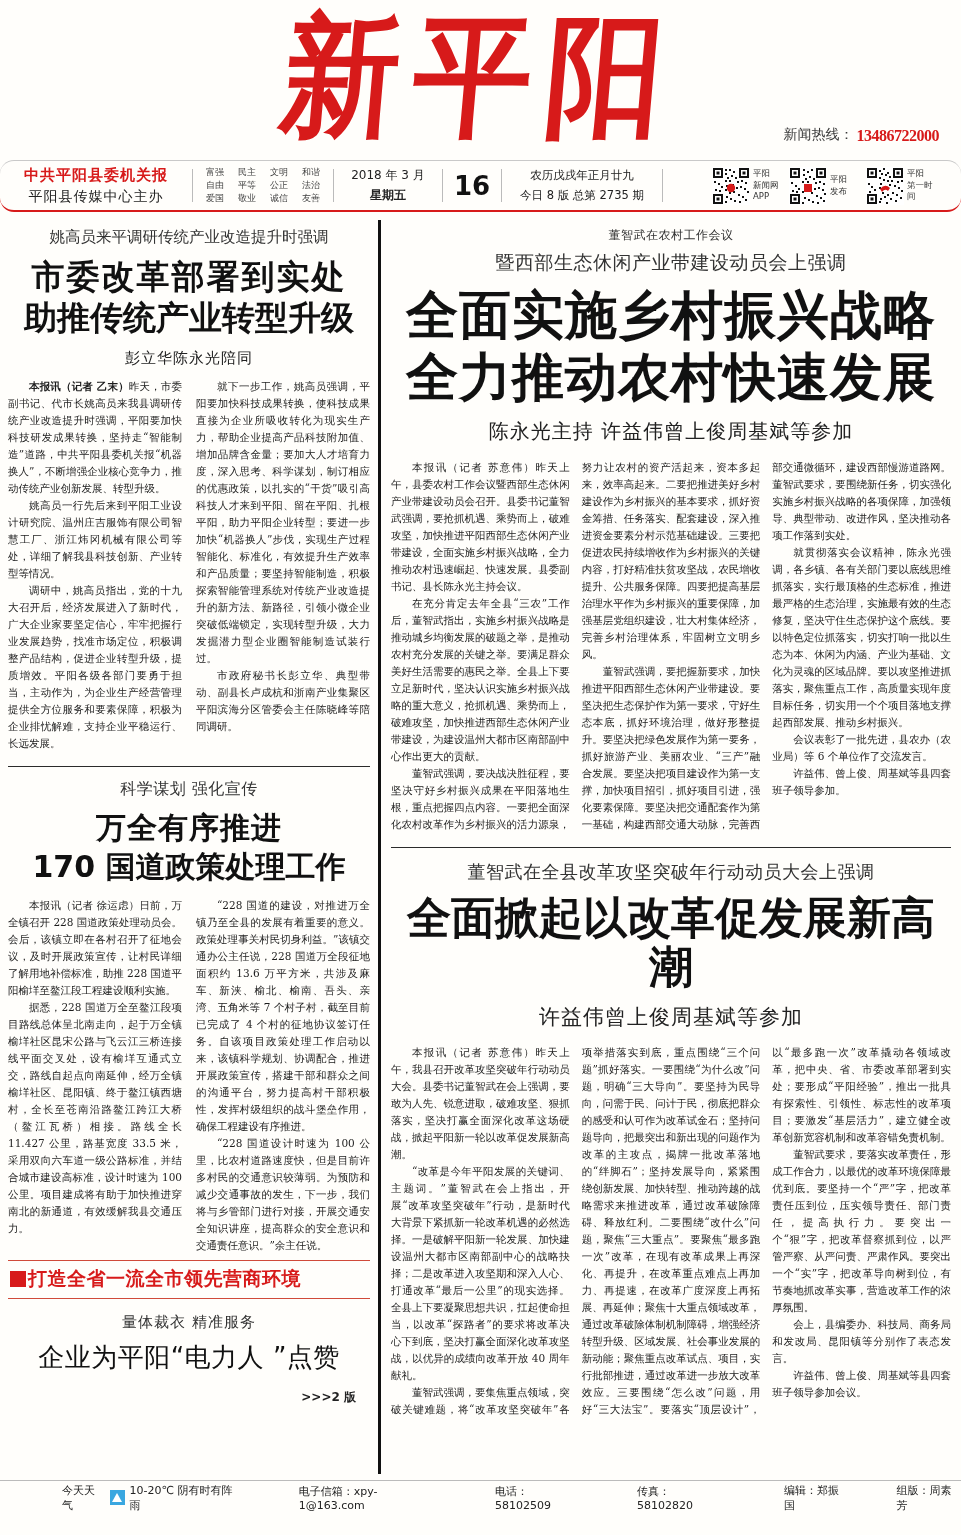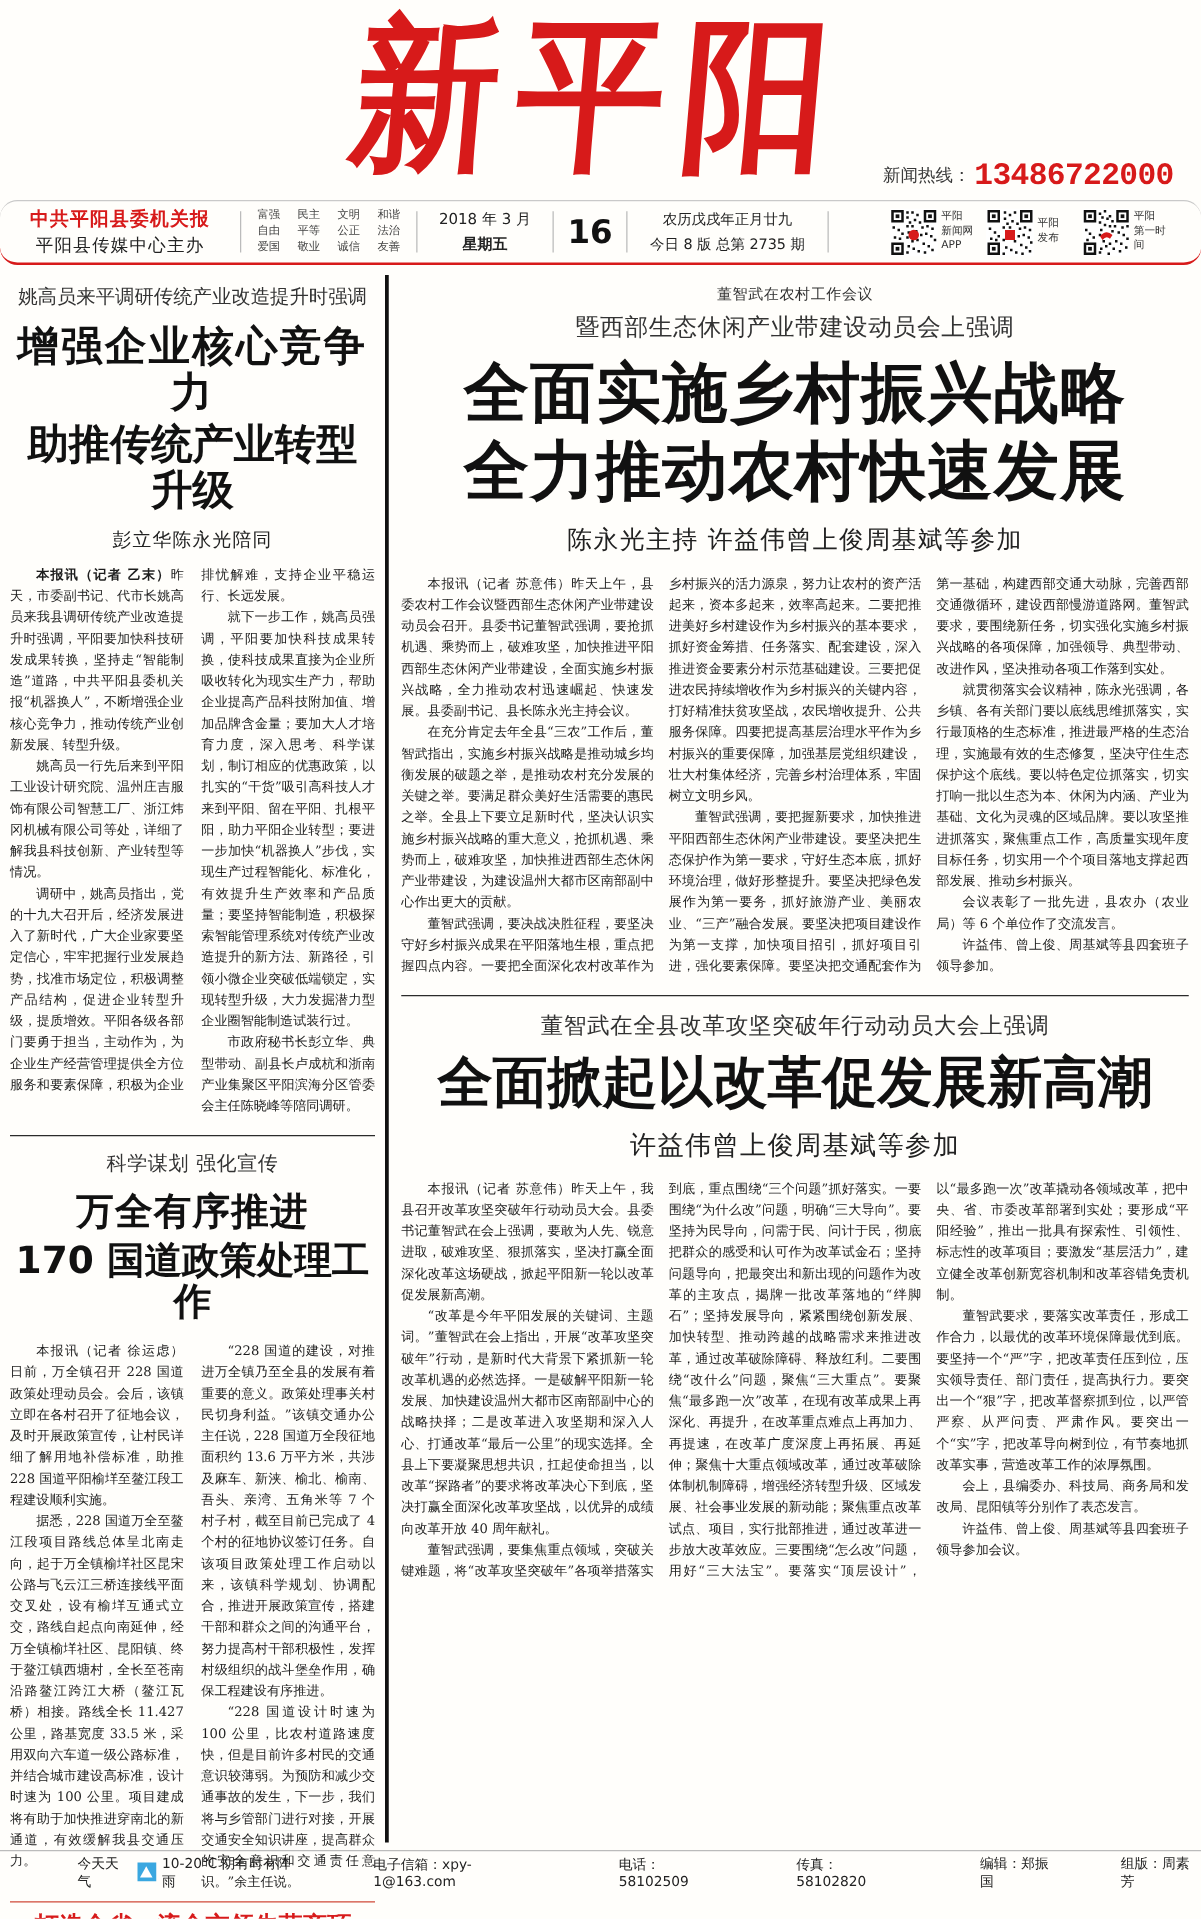--- a/index.html
+++ b/index.html
@@ -17,23 +17,23 @@
     color:#d71a1a;font-family:"DejaVu Serif","Liberation Serif",serif;
     font-size:118px;font-weight:bold;letter-spacing:14px;
     line-height:135px;text-align:center;white-space:nowrap;
     transform:skewX(-5deg) scaleY(1.12);transform-origin:center;
   }
   .hotline{
     position:absolute;right:22px;top:126px;
     font-size:14px;color:#3a3a3a;white-space:nowrap;
   }
   .hotline .num{
-    color:#d71a1a;font-weight:bold;font-size:25px;
+    color:#d71a1a;font-weight:bold;font-size:16px;
     letter-spacing:-0.5px;vertical-align:-2px;margin-left:3px;
-    font-family:Liberation Mono, monospace;
+    font-family:Liberation Serif, serif;
   }
 
   
   .infobar{
     border-top:1px solid #c9c9c9;border-bottom:2px solid #d71a1a;
     height:52px;display:flex;align-items:stretch;
     box-sizing:border-box;
     border-radius:14px;
   }
   .ib-cell{display:flex;flex-direction:column;justify-content:center;
@@ -50,21 +50,21 @@
     justify-content:center;color:#111;}
   .ib-lunar{width:160px;text-align:center;font-size:11.5px;color:#222;line-height:1.7;}
   .ib-qrs{flex:1;display:flex;align-items:center;justify-content:flex-end;gap:4px;padding-right:22px;}
   .qr-group{display:flex;align-items:center;gap:3px;}
   .qr{width:38px;height:38px;position:relative;background:#fff;}
   .qr svg{display:block;}
   .qr-label{font-size:8.5px;color:#333;line-height:1.35;width:32px;}
 
   
   .content{display:flex;height:1268px;box-sizing:border-box;}
-  .col-left{width:308px;box-sizing:border-box;padding:0 8px;position:relative;}
+  .col-left{width:378px;box-sizing:border-box;padding:0 8px;position:relative;}
   .vdiv{width:3px;background:#111;margin:8px 0 6px 0;}
   .col-right{flex:1;box-sizing:border-box;padding:0 10px;position:relative;}
 
   
   .kicker{font-size:15px;color:#333;text-align:center;line-height:1.5;
     letter-spacing:0.5px;}
   .hl-xl{font-weight:bold;text-align:center;color:#111;line-height:1.12;
     font-family:"DejaVu Sans","Liberation Sans",sans-serif;}
   .subhead{text-align:center;font-size:15px;color:#222;letter-spacing:1px;}
 
@@ -332,21 +332,21 @@
 
     </div>
   </div>
 
   <div class="content">
 
     <div class="col-left">
 
       <div>
         <div class="kicker" style="margin-top:14px;font-size:15.5px;letter-spacing:0px;white-space:nowrap;">姚高员来平调研传统产业改造提升时强调</div>
-        <div class="hl-xl" style="font-size:33px;margin-top:10px;letter-spacing:2px;">增强企业核心竞争力</div>
+        <div class="hl-xl" style="font-size:33px;margin-top:10px;letter-spacing:2px;">市委改革部署到实处</div>
         <div class="hl-xl" style="font-size:33px;margin-top:4px;letter-spacing:0px;">助推传统产业转型升级</div>
         <div class="subhead" style="margin-top:12px;margin-bottom:10px;">彭立华陈永光陪同</div>
         <div class="cols2 btext">
           <p><span class="lead">本报讯（记者  乙末）</span><span>昨天，市委副书记、代市长姚高员来我县调研传统产业改造提升时强调，平阳要加快科技研发成果转换，坚持走“智能制造”道路，中共平阳县委机关报“机器换人”，不断增强企业核心竞争力，推动传统产业创新发展、转型升级。</span></p>
           <p>姚高员一行先后来到平阳工业设计研究院、温州庄吉服饰有限公司智慧工厂、浙江炜冈机械有限公司等处，详细了解我县科技创新、产业转型等情况。</p>
           <p>调研中，姚高员指出，党的十九大召开后，经济发展进入了新时代，广大企业家要坚定信心，牢牢把握行业发展趋势，找准市场定位，积极调整产品结构，促进企业转型升级，提质增效。平阳各级各部门要勇于担当，主动作为，为企业生产经营管理提供全方位服务和要素保障，积极为企业排忧解难，支持企业平稳运行、长远发展。</p>
           <p>就下一步工作，姚高员强调，平阳要加快科技成果转换，使科技成果直接为企业所吸收转化为现实生产力，帮助企业提高产品科技附加值、增加品牌含金量；要加大人才培育力度，深入思考、科学谋划，制订相应的优惠政策，以扎实的“干货”吸引高科技人才来到平阳、留在平阳、扎根平阳，助力平阳企业转型；要进一步加快“机器换人”步伐，实现生产过程智能化、标准化，有效提升生产效率和产品质量；要坚持智能制造，积极探索智能管理系统对传统产业改造提升的新方法、新路径，引领小微企业突破低端锁定，实现转型升级，大力发掘潜力型企业圈智能制造试装行过。</p>
           <p>市政府秘书长彭立华、典型带动、副县长卢成杭和浙南产业集聚区平阳滨海分区管委会主任陈晓峰等陪同调研。</p>
         </div>
       </div>

